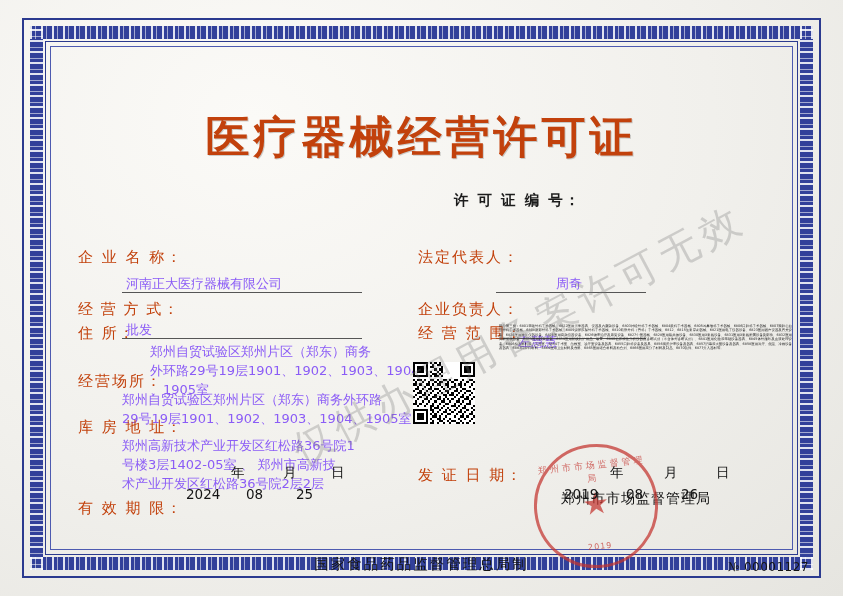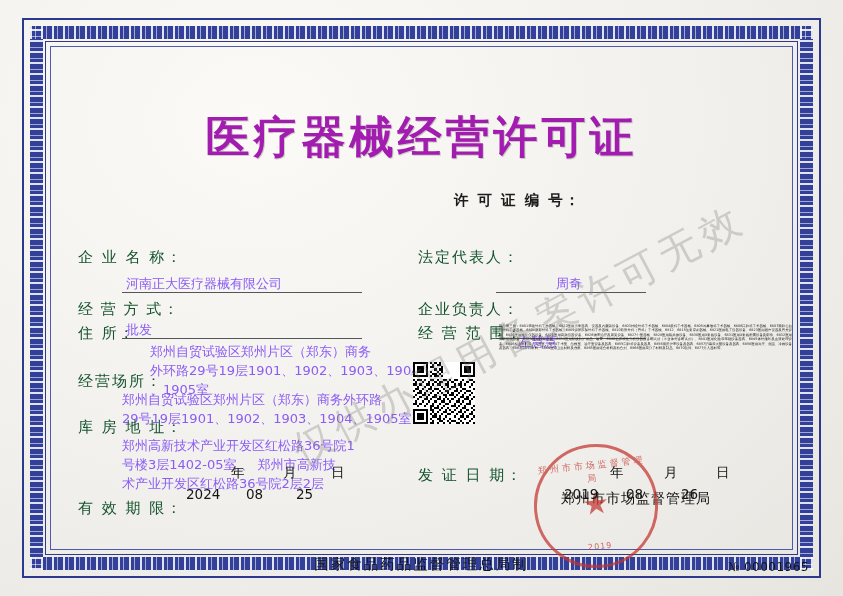--- a/index.html
+++ b/index.html
@@ -83,21 +83,21 @@
   }
   .title {
     position: absolute;
     top: 56px;
     left: 0; right: 0;
     text-align: center;
     font-family: "DejaVu Serif", "Liberation Serif", serif;
     font-weight: bold;
     font-size: 44px;
     letter-spacing: 4px;
-    color: #a21caf;
+    color: #c2410c;
     text-shadow: 1px 1px 0 rgba(0,0,0,0.18);
   }
   .permit-no-label {
     position: absolute;
     top: 139px;
     left: 398px;
     font-size: 14.5px;
     letter-spacing: 2px;
     color: #1c1c1c;
     font-weight: bold;
@@ -108,21 +108,21 @@
     left: 490px;
     font-size: 14px;
     color: #1c1c1c;
     letter-spacing: 0.5px;
   }
   
   .field-label {
     position: absolute;
     font-size: 15px;
     letter-spacing: 2px;
-    color: #14532d;
+    color: #c2410c;
     font-family: "DejaVu Sans", "Liberation Sans", sans-serif;
     white-space: nowrap;
   }
   .field-value {
     position: absolute;
     font-size: 13px;
     color: #8b5cf6;
     line-height: 19px;
     white-space: pre-line;
   }
@@ -535,15 +535,15 @@
     <div class="date-part" style="left:570px; top:434px;">08</div>
     <div class="date-part" style="left:625px; top:434px;">26</div>
 
     <div class="watermark">仅供办理用备案许可无效</div>
 
   </div>
 
   <div class="footer-org">国家食品药品监督管理总局制</div>
   <div class="serial">
     <span class="n">№</span>
-    <span>00001965</span>
+    <span>00001127</span>
   </div>
 </div>
 
 </body></html>

